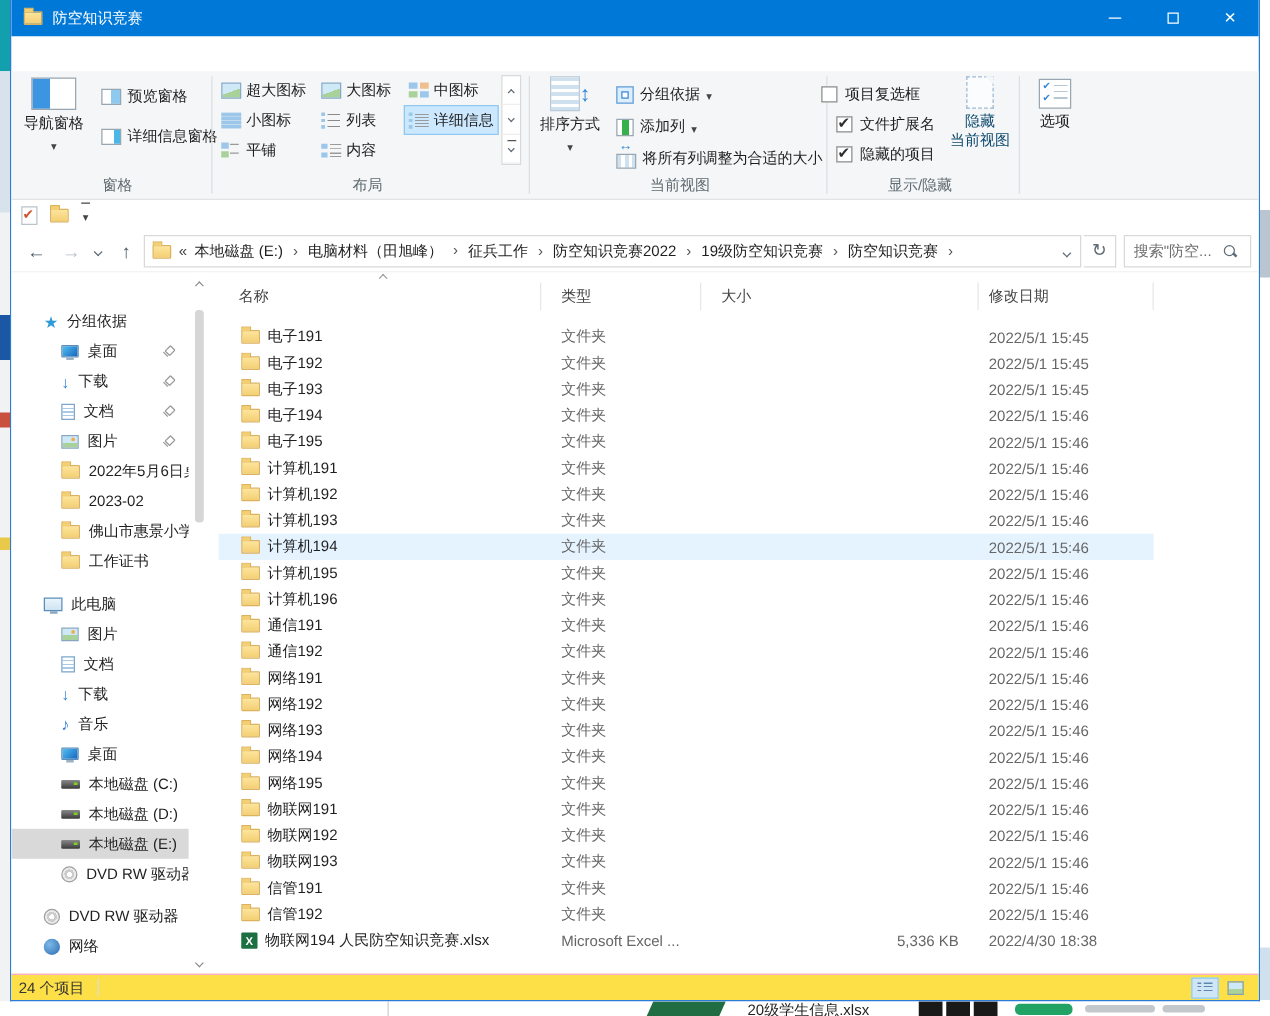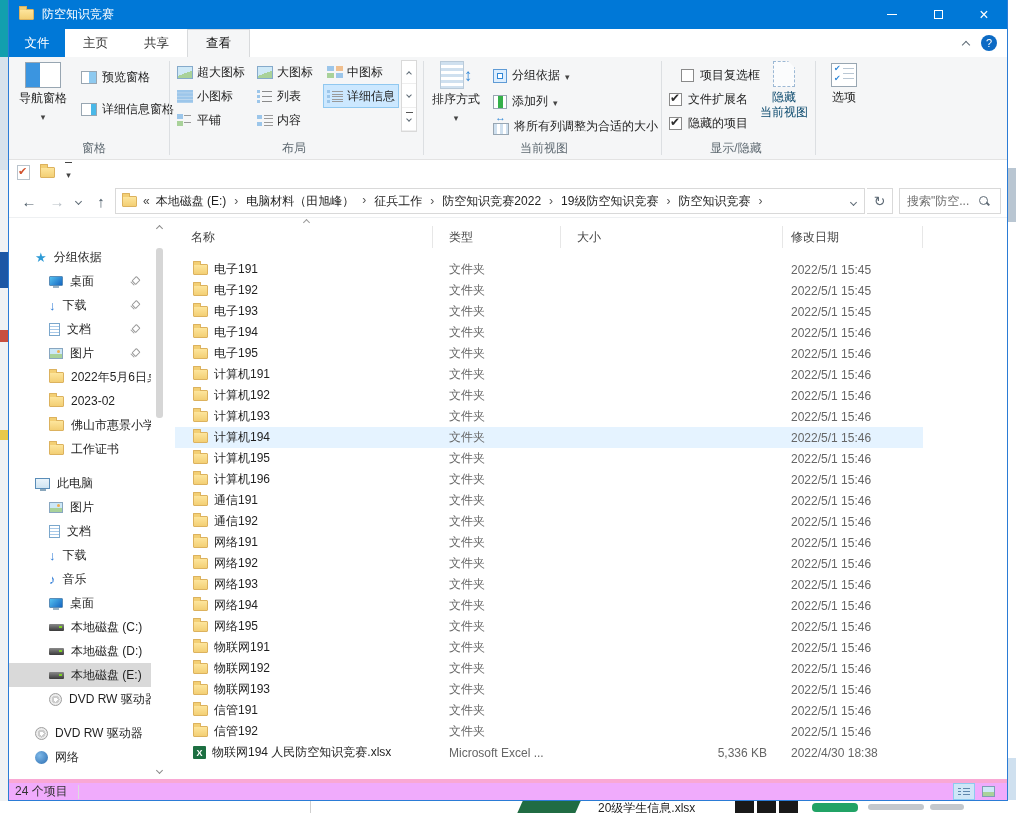--- a/index.html
+++ b/index.html
@@ -171,21 +171,21 @@
 .hdr-caret{position:absolute;left:50%;top:-6px;width:5px;height:5px;border-right:1px solid #9a9a9a;border-bottom:1px solid #9a9a9a;transform:rotate(-135deg)}
 .fl-rows{position:absolute;left:0;top:41px;width:748px}
 .fl-row{height:21px;display:flex;align-items:center;font-size:12px}
 .fl-row.hover{background:#e5f3ff}
 .fl-name{width:258px;padding-left:18px;display:flex;align-items:center;gap:6px;color:#1f1f1f;white-space:nowrap;overflow:hidden}
 .fl-type{width:128px;padding-left:16px;color:#666}
 .fl-size{width:222px;padding-right:16px;color:#666;text-align:right}
 .fl-date{width:140px;padding-left:8px;color:#666;white-space:nowrap}
 
 
-.statusbar{position:absolute;left:0;bottom:0;width:100%;height:21px;background:#f0abfc;border-top:4px solid #f9a8d4;display:flex;align-items:center;font-size:12px;color:#333}
+.statusbar{position:absolute;left:0;bottom:0;width:100%;height:21px;background:#fde047;border-top:1px solid #f9a8d4;display:flex;align-items:center;font-size:12px;color:#333}
 .sb-count{padding-left:6px}
 .sb-sep{width:1px;height:14px;background:#dcdcdc;margin-left:10px}
 .viewbtns{margin-left:auto;display:flex;gap:2px;margin-right:8px}
 .vb{width:22px;height:17px;border:1px solid transparent;display:flex;align-items:center;justify-content:center}
 .vb.sel{background:#cfe6f7;border-color:#8ecaf0}
 .vb-det{width:12px;height:10px;background:repeating-linear-gradient(180deg,#5f87ad 0 1px,transparent 1px 3px) 0 1px/3px 9px no-repeat,repeating-linear-gradient(180deg,#5f87ad 0 1px,transparent 1px 3px) 5px 1px/7px 9px no-repeat}
 .vb-thumb{width:13px;height:11px;border:1px solid #7f9cb5;background:linear-gradient(180deg,#cde9f7 0 60%,#a9d29a 60%)}
 </style>
 </head>
 <body>
@@ -226,30 +226,20 @@
           </div>
         <div class="tb-btn">
             <span class="g-max"></span>
           </div>
         <div class="tb-btn">
             <span class="g-close"></span>
           </div>
       </div>
     </div>
 
-    <div class="tabrow">
-      <div class="tab-file">文件</div>
-      <div class="tab">主页</div>
-      <div class="tab">共享</div>
-      <div class="tab active">查看</div>
-      <div class="tabrow-right">
-        <span class="chv up"></span>
-        <span class="g-help"></span>
-      </div>
-    </div>
 
     <div class="ribbon">
 
       <div class="bigbtn" style="left:6px;top:5px;width:56px">
         <span class="ri-nav"></span>
         <span>导航窗格</span>
         <span class="g-caret"></span>
       </div>
       <div class="smallbtn" style="left:72px;top:12px">
         <span class="ri-prev"></span>
@@ -329,21 +319,21 @@
         <span class="g-caret"></span>
       </div>
       <div class="smallbtn" style="left:484px;top:60px">
         <span class="ri-fit"></span>
         <span>将所有列调整为合适的大小</span>
       </div>
       <div class="rgroup-label" style="left:480px;width:110px">当前视图</div>
       <div class="rdiv" style="left:652px"></div>
 
       <div id="cb-col">
-          <div class="cbrow" style="left: 648px; top: 10px; margin-left: 24px;">
+          <div class="cbrow" style="left: 648px; top: 10px;">
     <span class="cb"></span>
     <span>项目复选框</span>
   </div>
           <div class="cbrow" style="left: 660px; top: 34px;">
     <span class="cb on"></span>
     <span>文件扩展名</span>
   </div>
           <div class="cbrow" style="left: 660px; top: 58px;">
     <span class="cb on"></span>
     <span>隐藏的项目</span>

